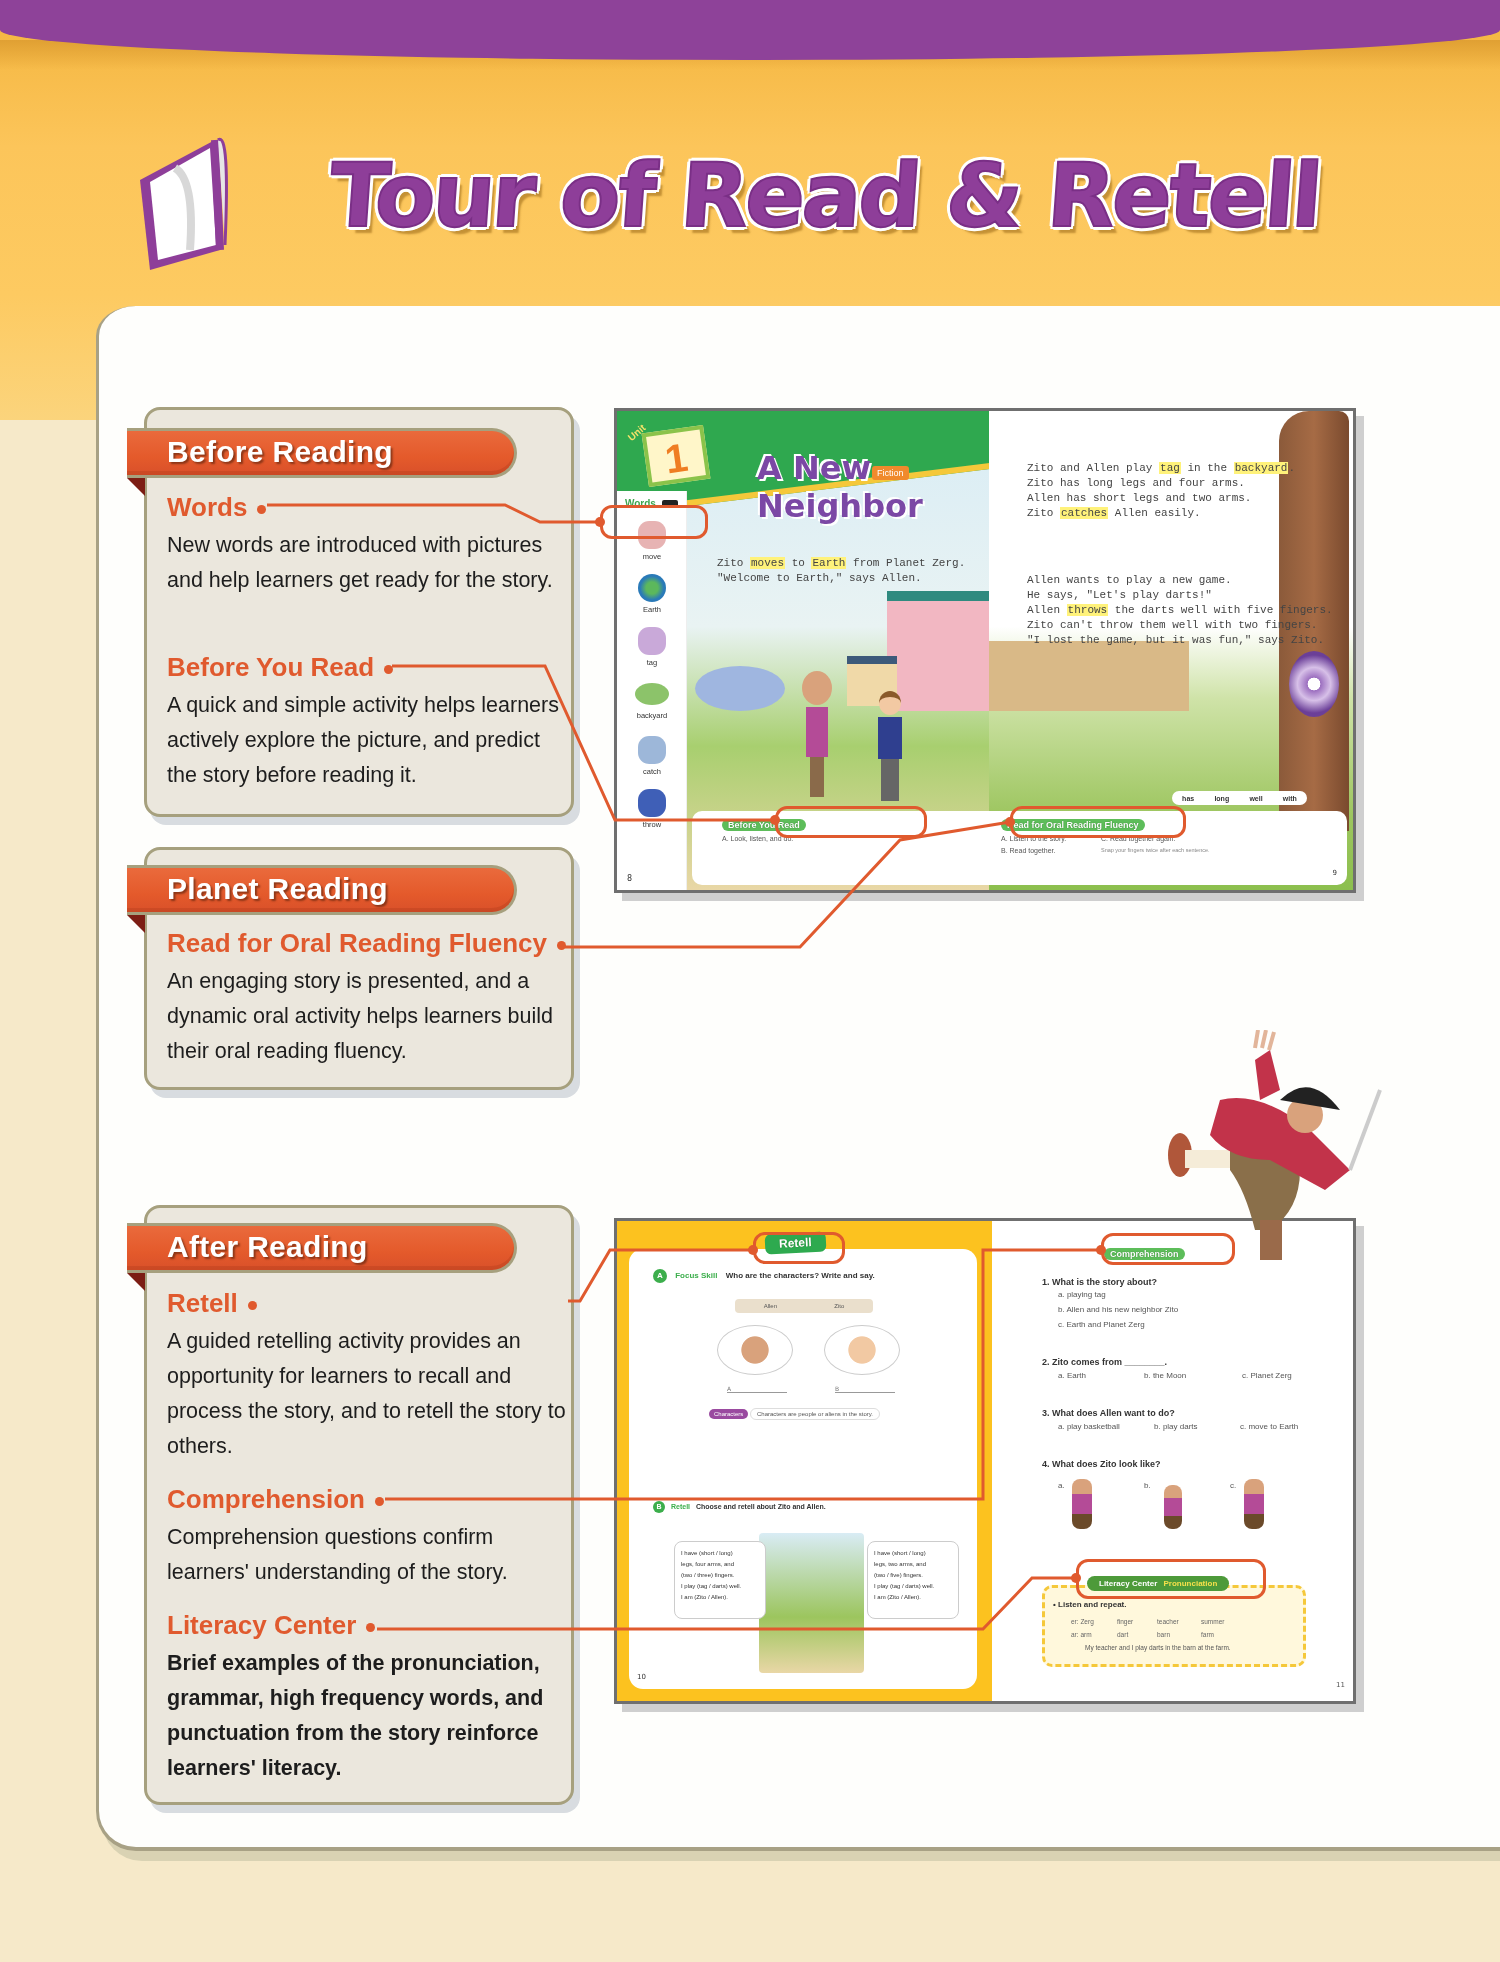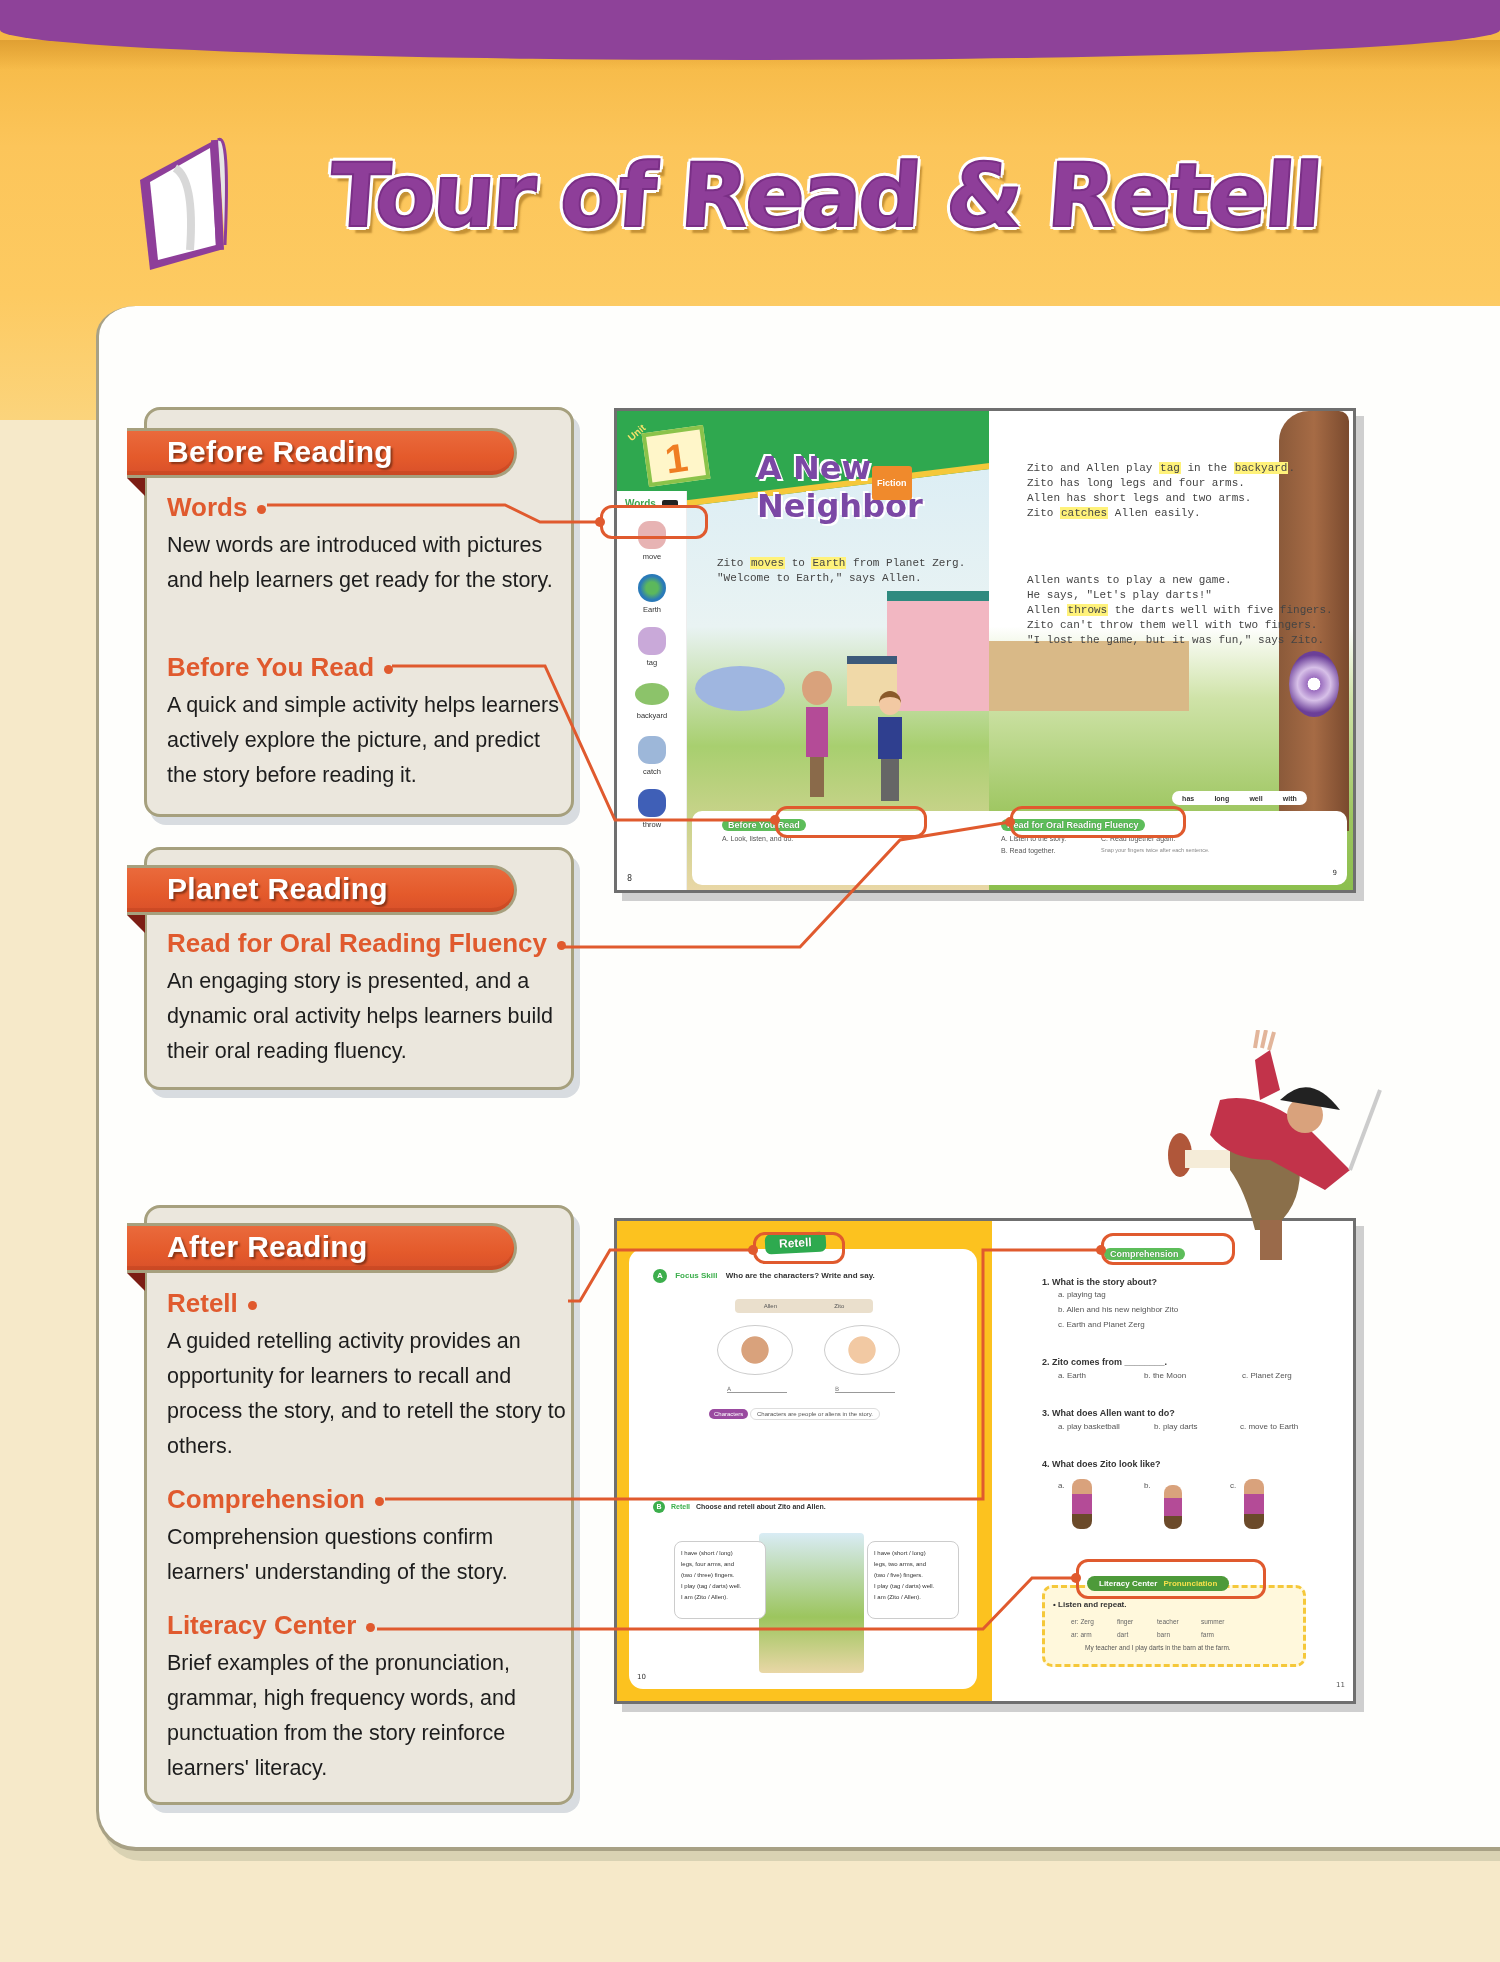--- a/index.html
+++ b/index.html
@@ -177,36 +177,36 @@
     <span>Retell</span><span class="dot"></span>
   </div>
   <div class="item-desc" style="top:116px;">A guided retelling activity provides an opportunity for learners to recall and process the story, and to retell the story to others.</div>
   <div class="item-title" style="top:276px;">
     <span>Comprehension</span><span class="dot"></span>
   </div>
   <div class="item-desc" style="top:312px;">Comprehension questions confirm learners' understanding of the story.</div>
   <div class="item-title" style="top:402px;">
     <span>Literacy Center</span><span class="dot"></span>
   </div>
-  <div class="item-desc" style="top:438px;">Brief examples of the pronunciation, grammar, high frequency words, and punctuation from the story reinforce learners' literacy.</div>
+  <div class="item-desc" style="top:438px;font-weight:bold;">Brief examples of the pronunciation, grammar, high frequency words, and punctuation from the story reinforce learners' literacy.</div>
 </div>
 
 <div class="spread" style="left:614px; top:408px; width:742px; height:485px;">
 
   <div class="pg" style="left:0; width:372px; background: linear-gradient(180deg,#d8ecf5 0%,#e9f3f3 45%,#a8cf6f 70%,#e9d7a6 100%);">
     <div style="position:absolute; left:-20px; top:-30px; width:420px; height:110px; background:#2fa84f; transform:rotate(-7deg); border-bottom:6px solid #f5c83a;"></div>
     <div style="position:absolute; left:28px; top:18px; width:62px; height:54px; background:#fff6c9; border:4px solid #8bc34a; transform:rotate(-8deg); text-align:center;">
       <span style="font-family:'Liberation Sans',sans-serif; font-weight:bold; font-size:40px; color:#ef7d22; line-height:50px;">1</span>
     </div>
     <span style="position:absolute; left:10px; top:16px; font-size:10px; color:#f5e26a; font-weight:bold; transform:rotate(-40deg); font-family:'Liberation Sans',sans-serif;">Unit</span>
     <div style="position:absolute; left:140px; top:38px; font-family:'DejaVu Sans',sans-serif; font-weight:bold; color:#7b48a5; font-size:32px; line-height:38px; text-shadow:2px 2px 0 #fff,-2px -2px 0 #fff;">
       <div>A New</div>
       <div>Neighbor</div>
     </div>
-    <span style="position:absolute; left:255px; top:55px; background:#f08a2c; color:#fff; font-size:9px; padding:12px 5px; border-radius:3px; font-family:'Liberation Sans',sans-serif;font-weight:bold;">Fiction</span>
+    <span style="position:absolute; left:255px; top:55px; background:#f08a2c; color:#fff; font-size:9px; padding:2px 5px; border-radius:3px; font-family:'Liberation Sans',sans-serif;">Fiction</span>
 
     <div style="position:absolute; left:0; top:80px; width:70px; height:400px; background:#fff; border-right:1px solid #eee;">
       <div style="position:absolute; left:8px; top:7px; font-family:'Liberation Sans',sans-serif; font-weight:bold; color:#3ca54e; font-size:10px;">
         <span>Words</span>
         <span style="display:inline-block; width:16px; height:8px; background:#222; border-radius:2px; margin-left:3px; vertical-align:middle;"></span>
       </div>
       <div style="position:absolute; left:0; top:30px; width:70px;">
         <div class="wl-item" style="height:53px;"><div style="width:28px;height:28px;margin:0 auto 3px;background:#e7b3b3;border-radius:40%;"></div><span>move</span></div>
         <div class="wl-item" style="height:53px;"><div style="width:28px;height:28px;margin:0 auto 3px;background:radial-gradient(circle,#5cb85c 30%,#2a7ab8 60%);border-radius:50%;"></div><span>Earth</span></div>
         <div class="wl-item" style="height:53px;"><div style="width:28px;height:28px;margin:0 auto 3px;background:#c9a9d9;border-radius:40%;"></div><span>tag</span></div>

